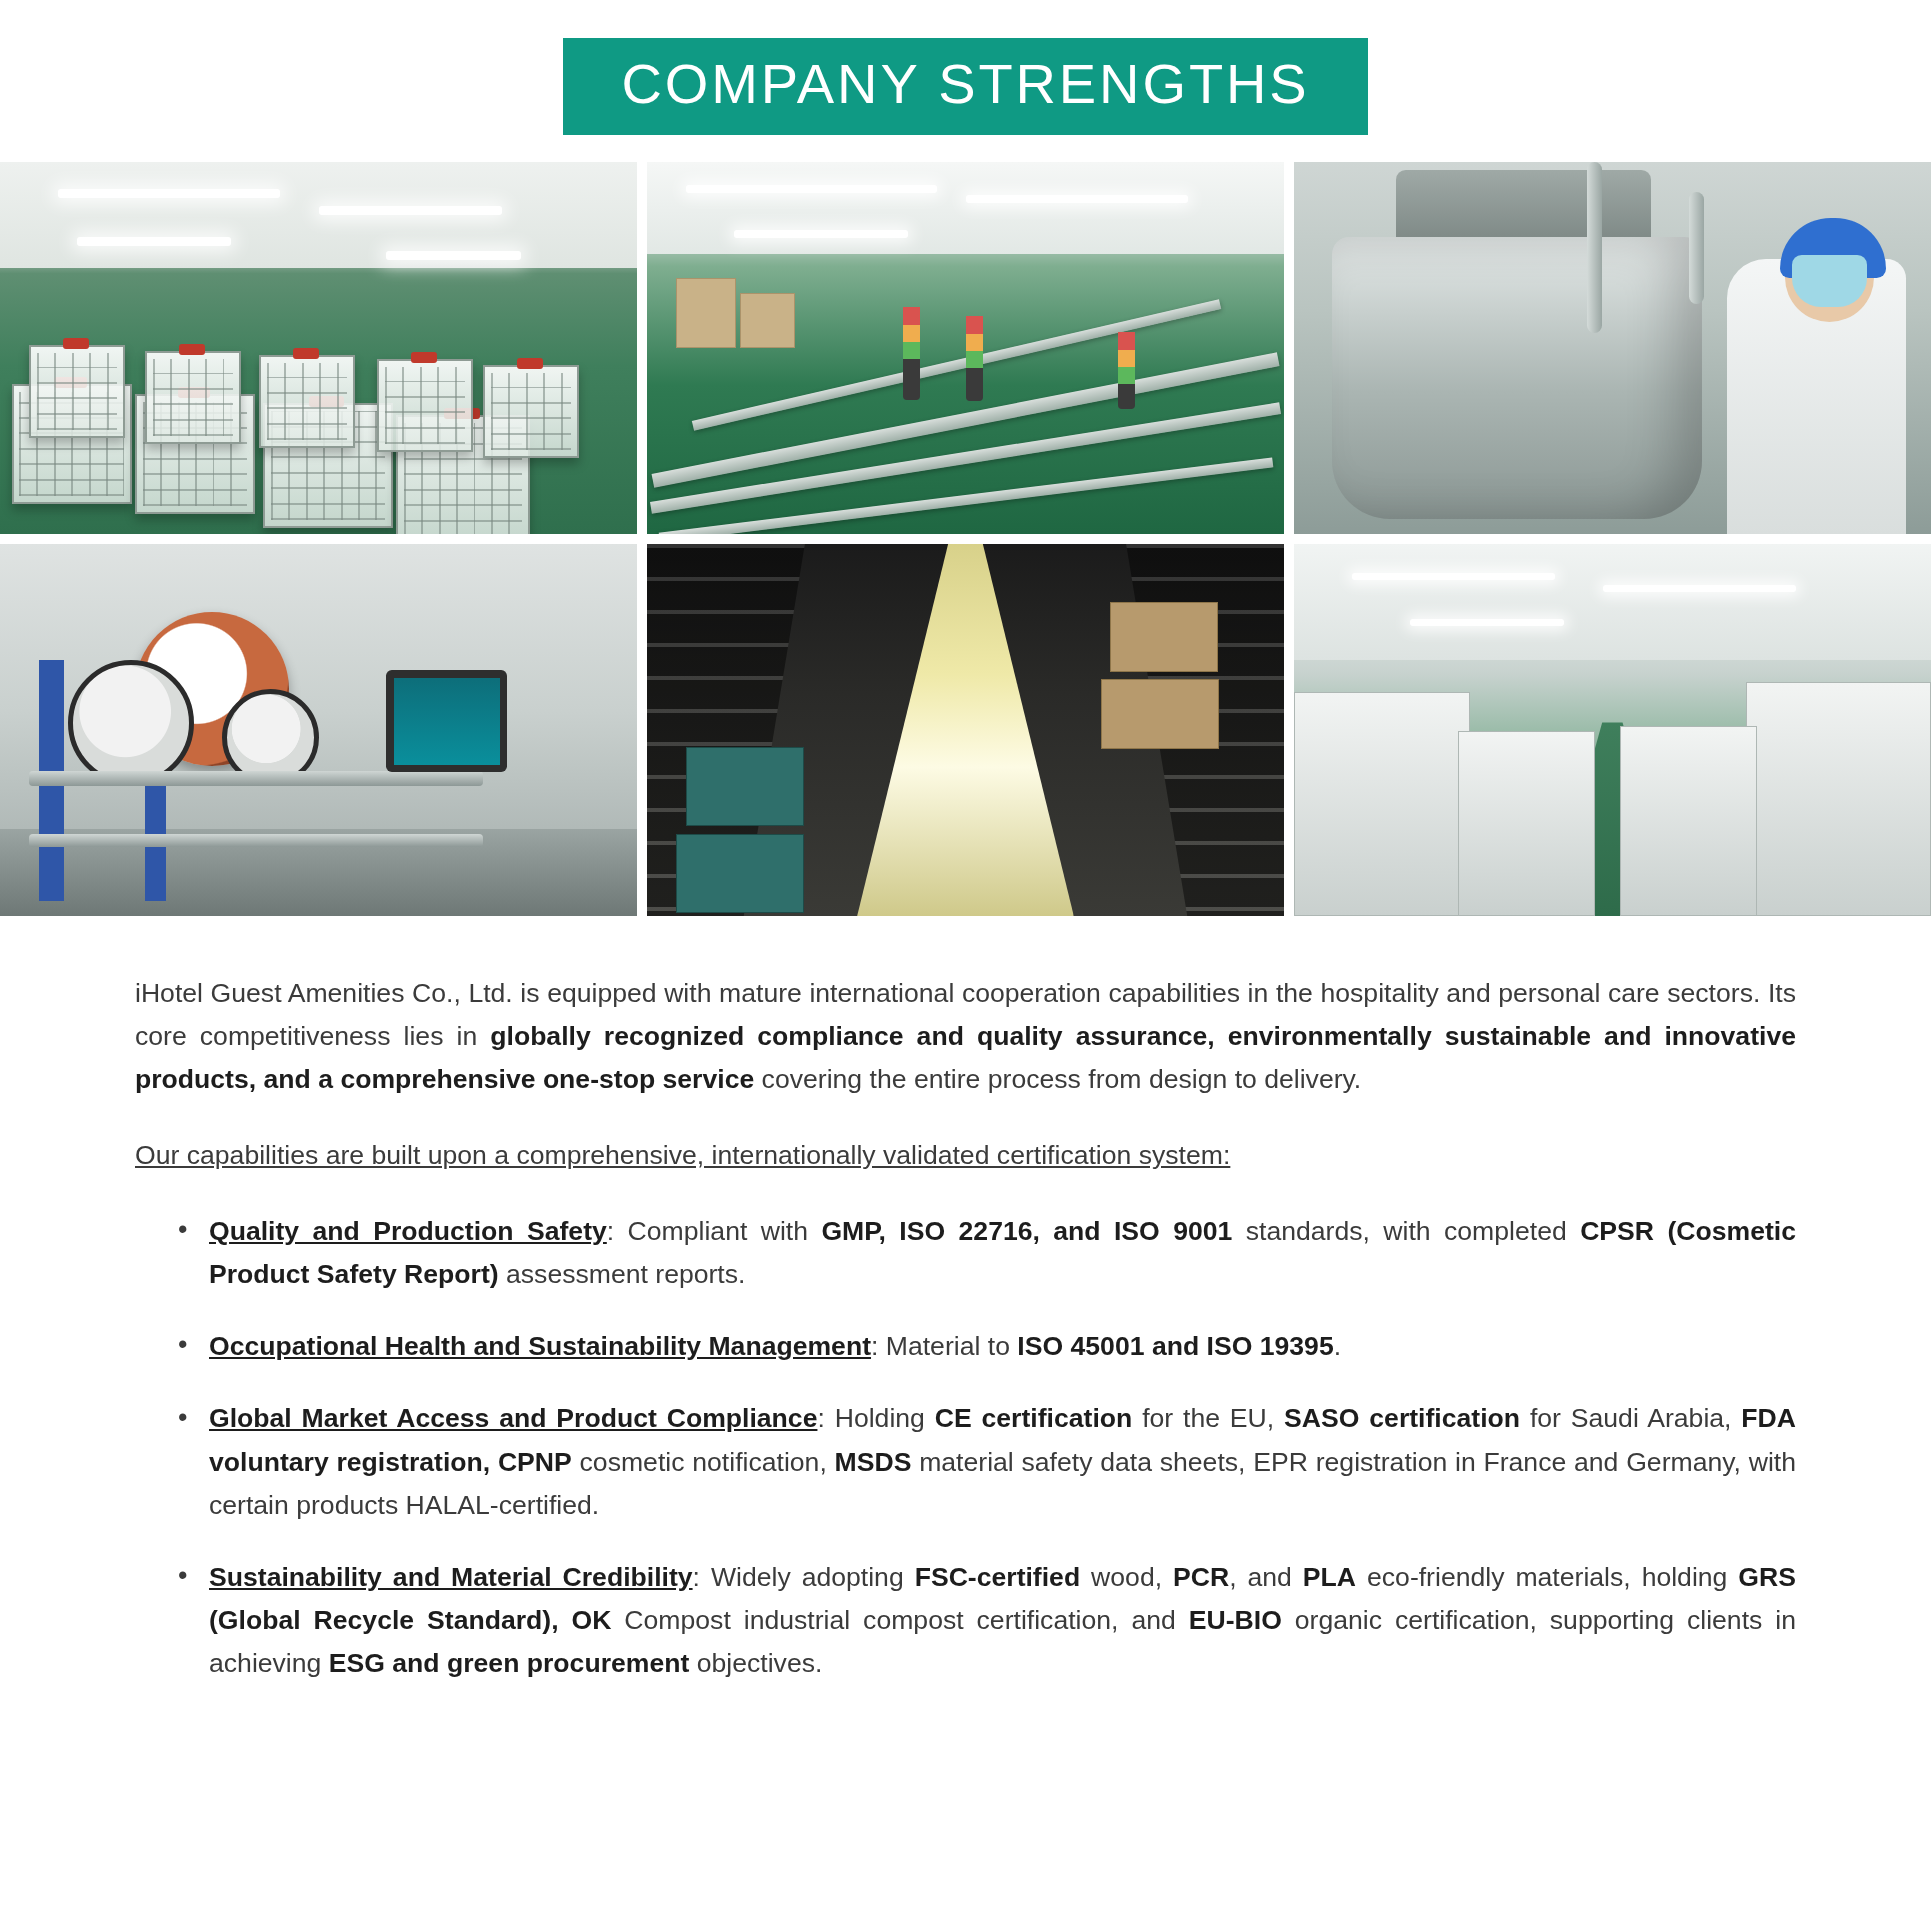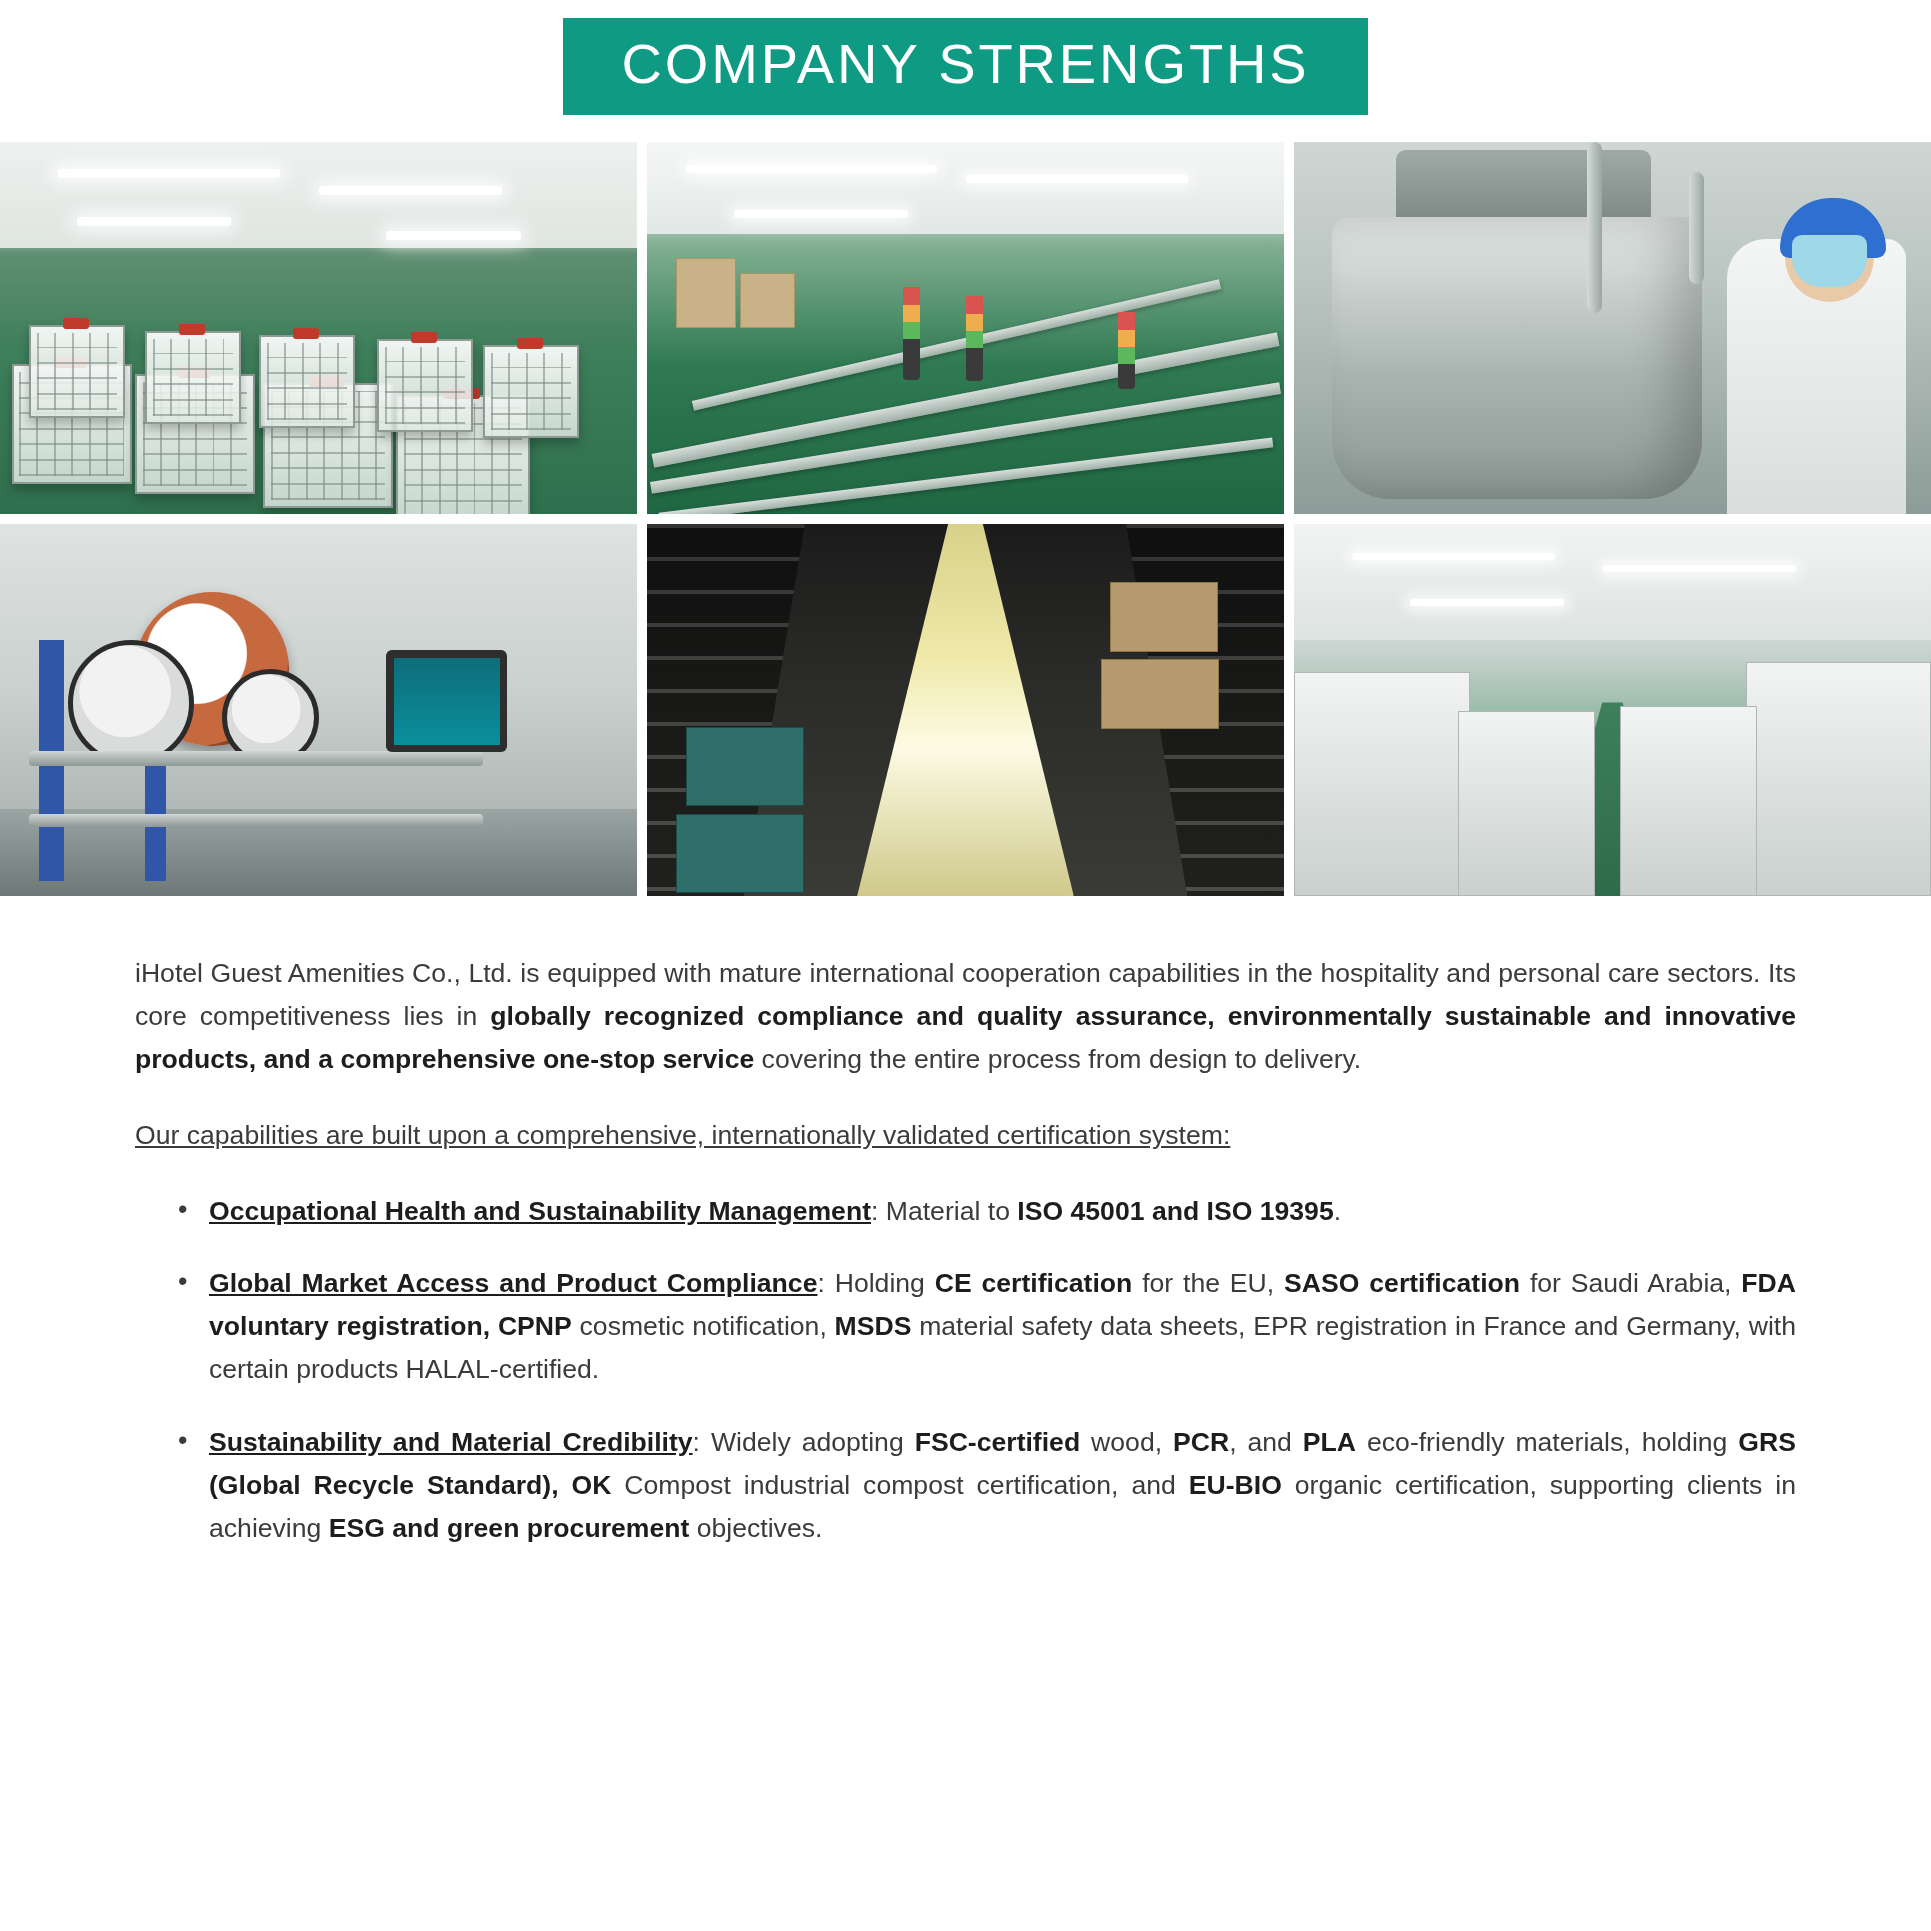--- a/index.html
+++ b/index.html
@@ -17,21 +17,21 @@
   .page {
     position: relative;
     width: 1931px;
   }
 
   
   .banner-wrap {
     width: 100%;
     display: flex;
     justify-content: center;
-    padding-top: 18px;
+    padding-top: 38px;
   }
   .banner {
     background: #0f9a84;
     color: #ffffff;
     font-size: 56px;
     letter-spacing: 2.9px;
     font-weight: 400;
     padding: 17.4px 58px 21px 58px;
     line-height: 1.05;
     white-space: nowrap;
@@ -355,20 +355,23 @@
   </div>
 
   <div class="content">
 
     <p class="para-intro"><span>iHotel Guest Amenities Co., Ltd. is equipped with mature international cooperation capabilities in the hospitality and personal care sectors. Its core competitiveness lies in </span><b>globally recognized compliance and quality assurance, environmentally sustainable and innovative products, and a comprehensive one-stop service</b><span> covering the entire process from design to delivery.</span></p>
 
     <p class="lead-in">Our capabilities are built upon a comprehensive, internationally validated certification system:</p>
 
     <ul>
 
+      <li>
+        <span class="u">Quality and Production Safety</span><span>: Compliant with </span><b>GMP, ISO 22716, and ISO 9001</b><span> standards, with completed </span><b>CPSR (Cosmetic Product Safety Report)</b><span> assessment reports.</span>
+      </li>
 
       <li>
         <span class="u">Occupational Health and Sustainability Management</span><span>: Material to </span><b>ISO 45001 and ISO 19395</b><span>.</span>
       </li>
 
       <li>
         <span class="u">Global Market Access and Product Compliance</span><span>: Holding </span><b>CE certification</b><span> for the EU, </span><b>SASO certification</b><span> for Saudi Arabia, </span><b>FDA voluntary registration, CPNP</b><span> cosmetic notification, </span><b>MSDS</b><span> material safety data sheets, EPR registration in France and Germany, with certain products HALAL-certified.</span>
       </li>
 
       <li>

